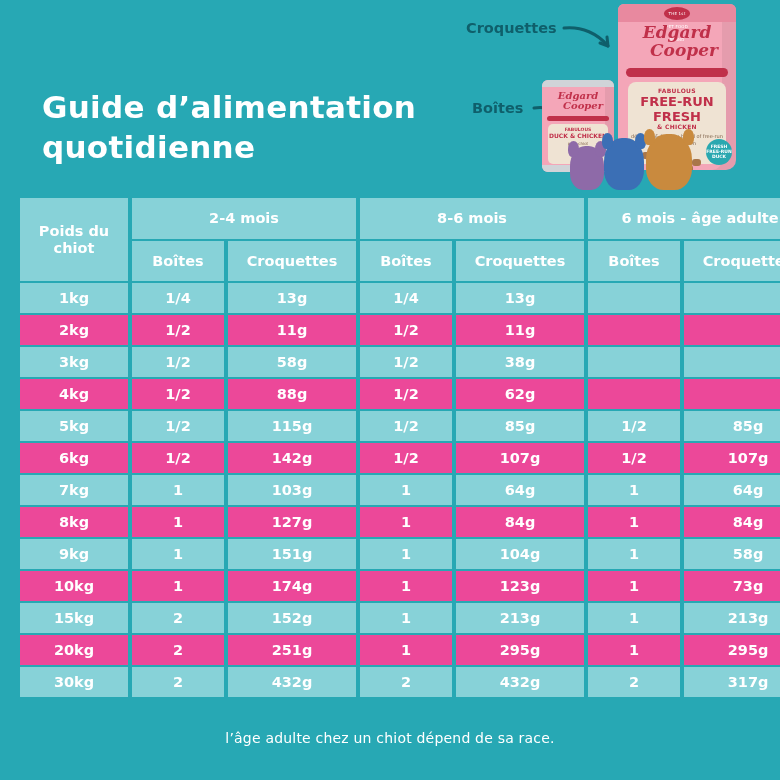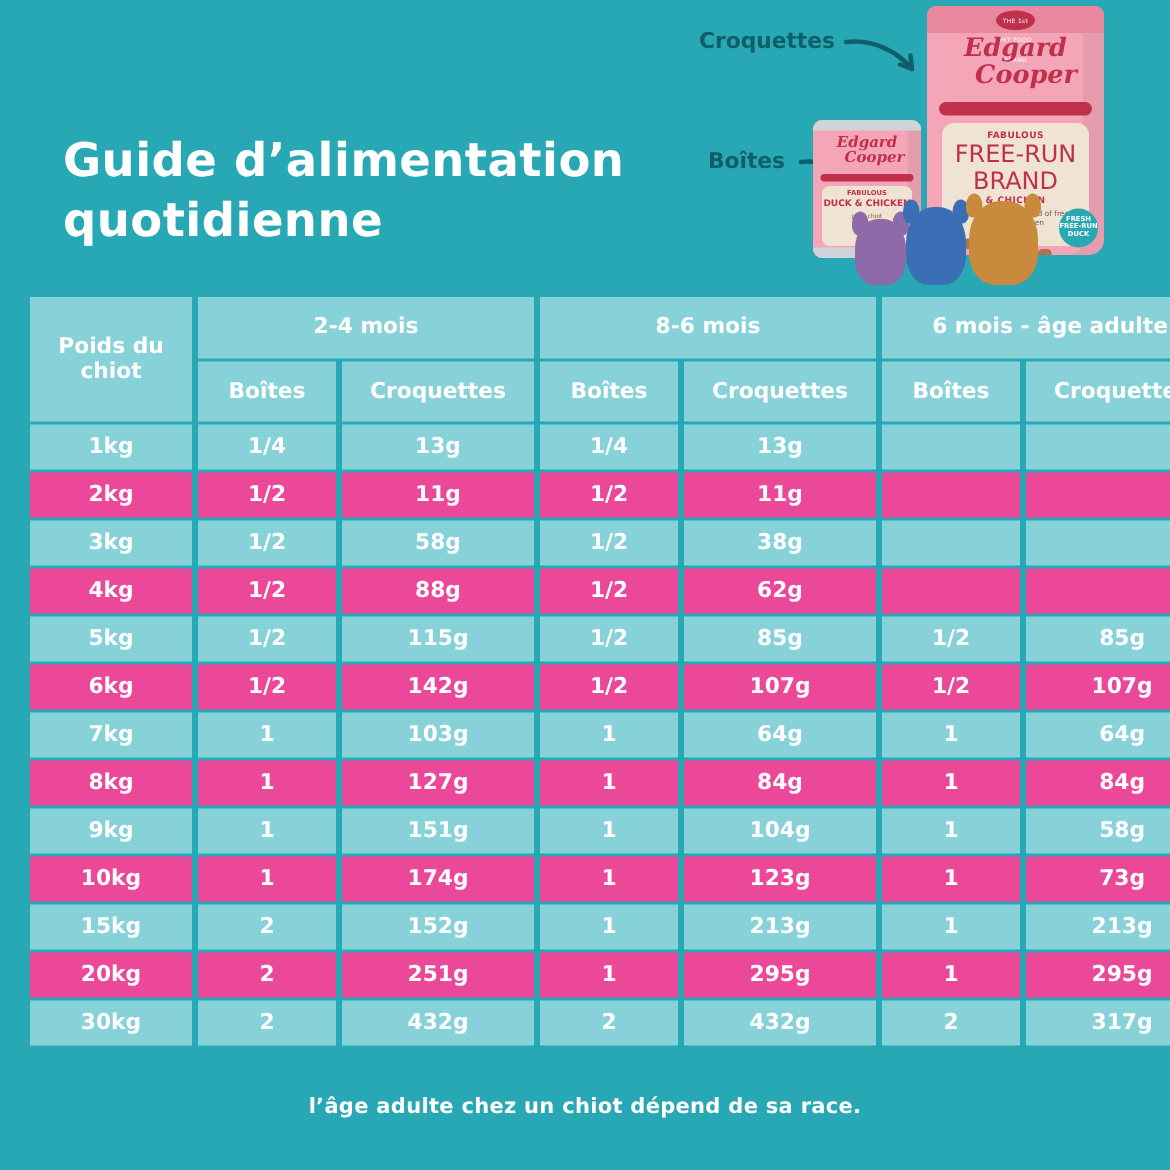--- a/index.html
+++ b/index.html
@@ -75,21 +75,21 @@
   }
   .bag-window {
     position: absolute; left: 10px; top: 78px; width: 98px; height: 82px;
     background: #efe3d3; border-radius: 8px;
     padding-top: 5px; text-align: center;
   }
   .bag-window .fab {
     color: #c0304a; font-size: 6px; font-weight: bold; letter-spacing: 0.3px;
   }
   .bag-window .flavour {
-    color: #c0304a; font-size: 16px; font-weight: normal; line-height: 1.05;
+    color: #c0304a; font-size: 13px; font-weight: bold; line-height: 1.05;
     margin-top: 1px;
   }
   .bag-window .sub {
     color: #7d5f47; font-size: 5px; margin-top: 3px; line-height: 1.3;
   }
   .bag-window .kibble {
     margin-top: 4px; height: 22px; position: relative;
   }
   .kb { position: absolute; width: 9px; height: 7px; background: #a9764a; border-radius: 3px; }
   .seal {
@@ -187,21 +187,21 @@
   td.cell-empty { background: #87d2d8; }
   tr.alt td.cell, tr.alt td.cell-empty, tr.alt th.hd-cell { background: #ec4899; }
   .c-weight { width: 108px; }
   .c-can { width: 92px; }
   .c-kib { width: 128px; }
   .footer-note {
     position: absolute;
     left: 0; right: 0; bottom: 34px;
     text-align: center;
     font-size: 14px;
-    font-weight: bold;
+    font-weight: normal;
     color: #ffffff;
     letter-spacing: 0.2px;
   }
 </style>
 </head>
 <body>
 
 <div class="page">
 
   <div class="header">
@@ -230,21 +230,21 @@
       <div class="bag-top"></div>
       <div class="bag-badge">THE 1st PET FOOD BRAND</div>
       <div class="bag-logo">
         <span>Edgard</span>
         <span class="l2">Cooper</span>
       </div>
       <div class="bag-band"></div>
       <div class="bag-window">
         <div class="fab">FABULOUS</div>
         <div class="flavour">FREE-RUN</div>
-        <div class="flavour">BRAND</div>
+        <div class="flavour">FRESH</div>
         <div class="fab">&amp; CHICKEN</div>
         <div class="sub">délicieux &amp; healthy blend of free-run duck &amp; chicken</div>
         <div class="kibble">
           <span class="kb" style="left:14px; top:2px;"></span>
           <span class="kb" style="left:30px; top:8px;"></span>
           <span class="kb" style="left:48px; top:1px;"></span>
           <span class="kb" style="left:64px; top:9px;"></span>
           <span class="kb" style="left:24px; top:14px;"></span>
           <span class="kb" style="left:56px; top:15px;"></span>
         </div>

